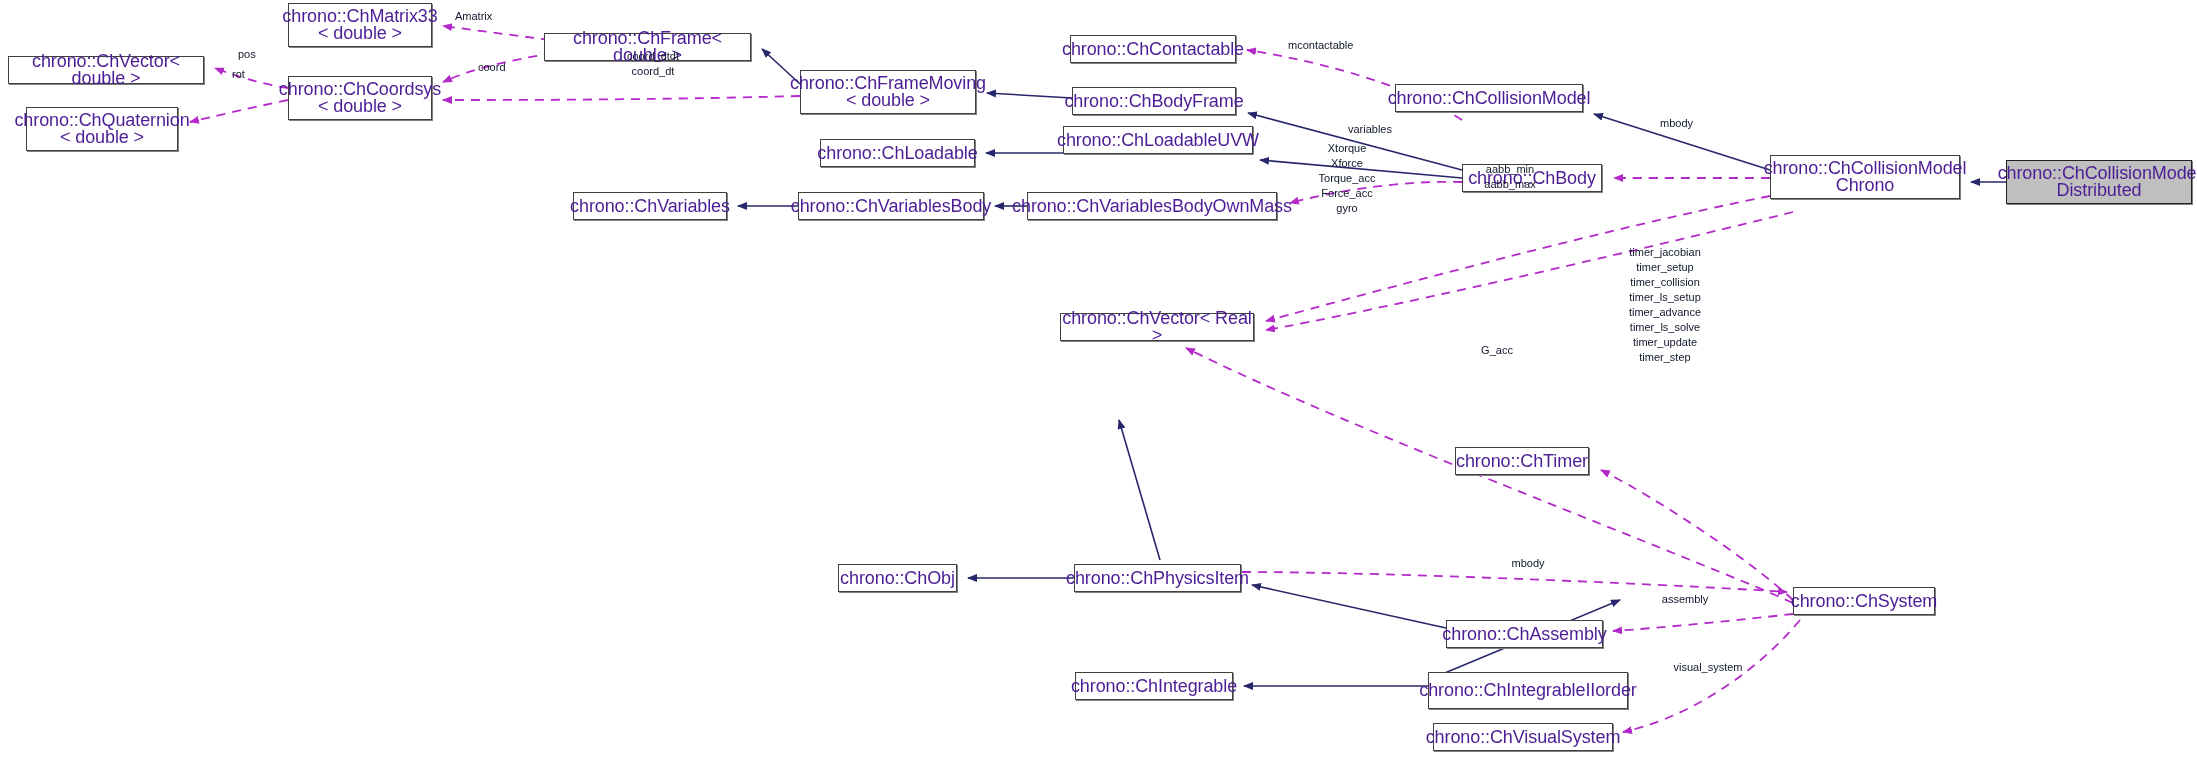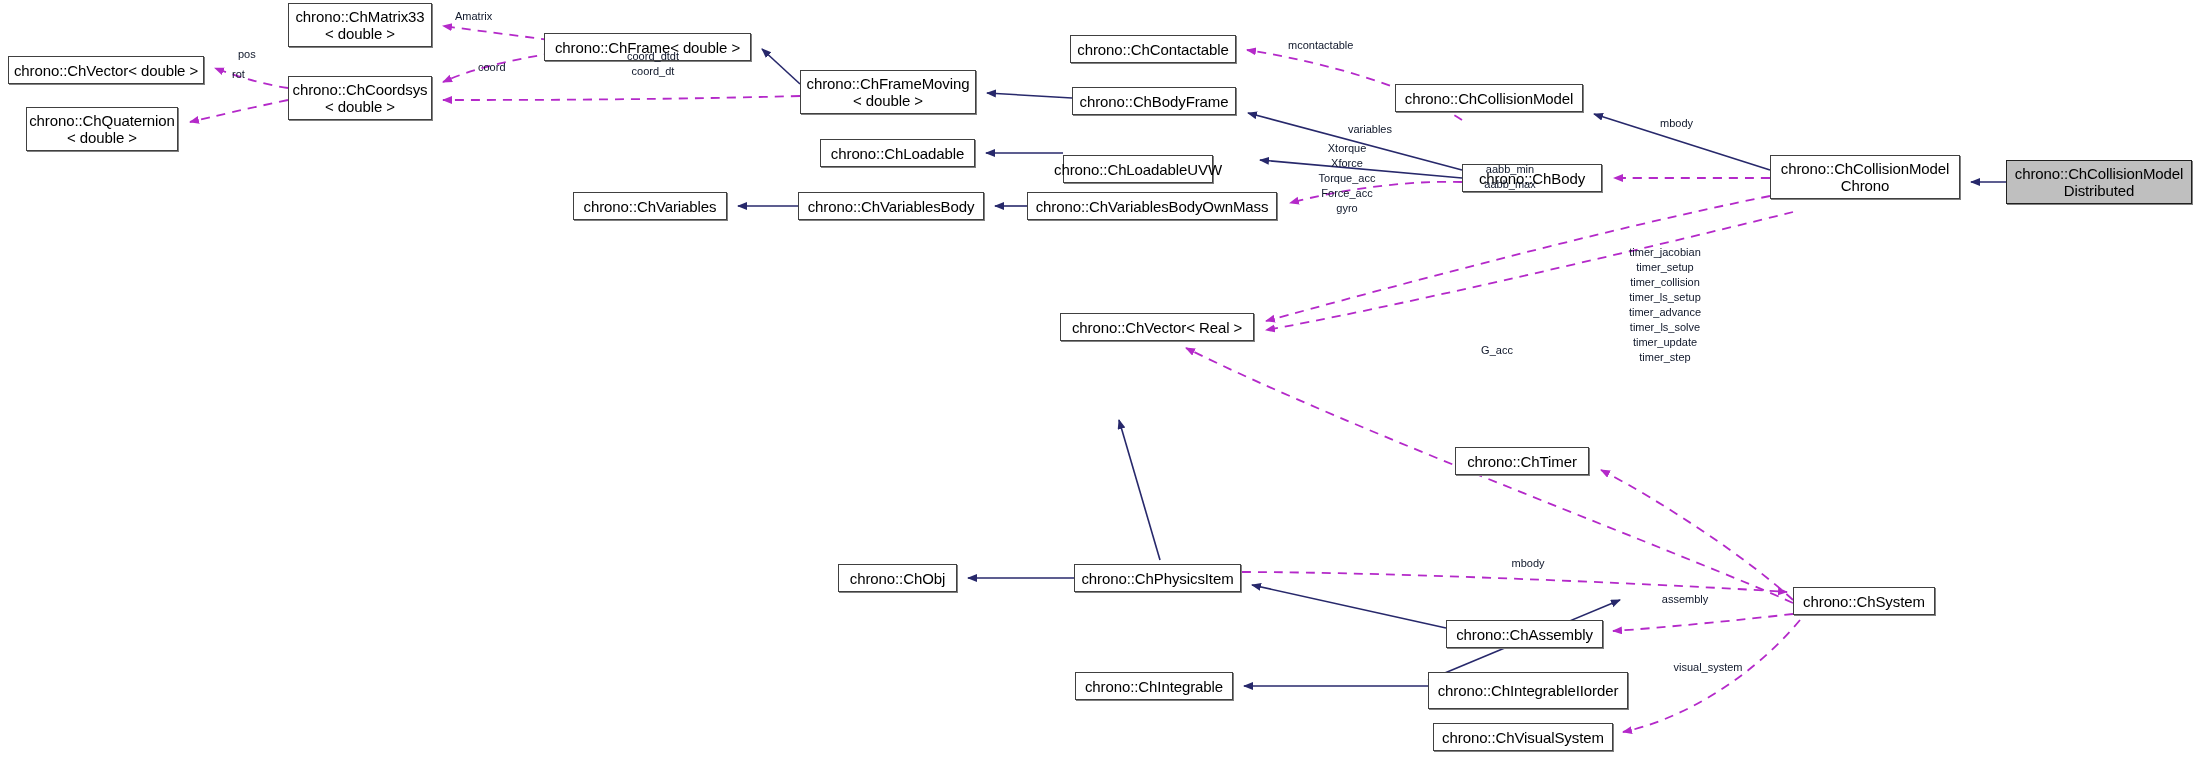--- a/index.html
+++ b/index.html
@@ -20,22 +20,22 @@
     left: 0; top: 0;
     width: 2197px;
     height: 757px;
     pointer-events: none;
   }
   .node {
     position: absolute;
     box-sizing: border-box;
     border: 1px solid #404040;
     background: #ffffff;
-    color: #000000;
-    font-size: 15px;
+    color: #4c1d95;
+    font-size: 18px;
     line-height: 17px;
     display: flex;
     align-items: center;
     justify-content: center;
     text-align: center;
     white-space: pre-line;
     letter-spacing: -0.1px;
     box-shadow: 1px 1px 0 0 #808080;
   }
   .node.highlight {
@@ -109,21 +109,21 @@
   <div class="node" style="left:288px;top:76px;width:144px;height:44px;">chrono::ChCoordsys
 &lt; double &gt;</div>
   <div class="node" style="left:26px;top:107px;width:152px;height:44px;">chrono::ChQuaternion
 &lt; double &gt;</div>
   <div class="node" style="left:544px;top:33px;width:207px;height:28px;">chrono::ChFrame&lt; double &gt;</div>
   <div class="node" style="left:800px;top:70px;width:176px;height:44px;">chrono::ChFrameMoving
 &lt; double &gt;</div>
   <div class="node" style="left:1070px;top:35px;width:166px;height:28px;">chrono::ChContactable</div>
   <div class="node" style="left:1072px;top:87px;width:164px;height:28px;">chrono::ChBodyFrame</div>
   <div class="node" style="left:820px;top:139px;width:155px;height:28px;">chrono::ChLoadable</div>
-  <div class="node" style="left:1063px;top:155px;width:150px;height:28px;">chrono::ChLoadableUVW</div>
+  <div class="node" style="left:1063px;top:126px;width:190px;height:28px;">chrono::ChLoadableUVW</div>
   <div class="node" style="left:573px;top:192px;width:154px;height:28px;">chrono::ChVariables</div>
   <div class="node" style="left:798px;top:192px;width:186px;height:28px;">chrono::ChVariablesBody</div>
   <div class="node" style="left:1027px;top:192px;width:250px;height:28px;">chrono::ChVariablesBodyOwnMass</div>
   <div class="node" style="left:1395px;top:84px;width:188px;height:28px;">chrono::ChCollisionModel</div>
   <div class="node" style="left:1462px;top:164px;width:140px;height:28px;">chrono::ChBody</div>
   <div class="node" style="left:1770px;top:155px;width:190px;height:44px;">chrono::ChCollisionModel
 Chrono</div>
   <div class="node highlight" style="left:2006px;top:160px;width:186px;height:44px;">chrono::ChCollisionModel
 Distributed</div>
   <div class="node" style="left:1060px;top:313px;width:194px;height:28px;">chrono::ChVector&lt; Real &gt;</div>

